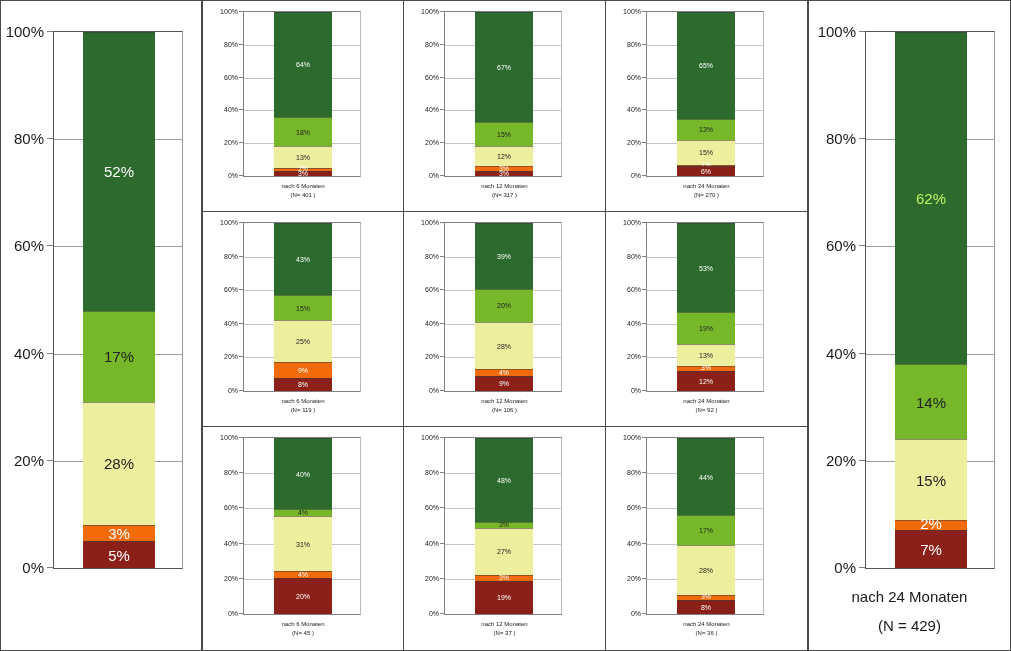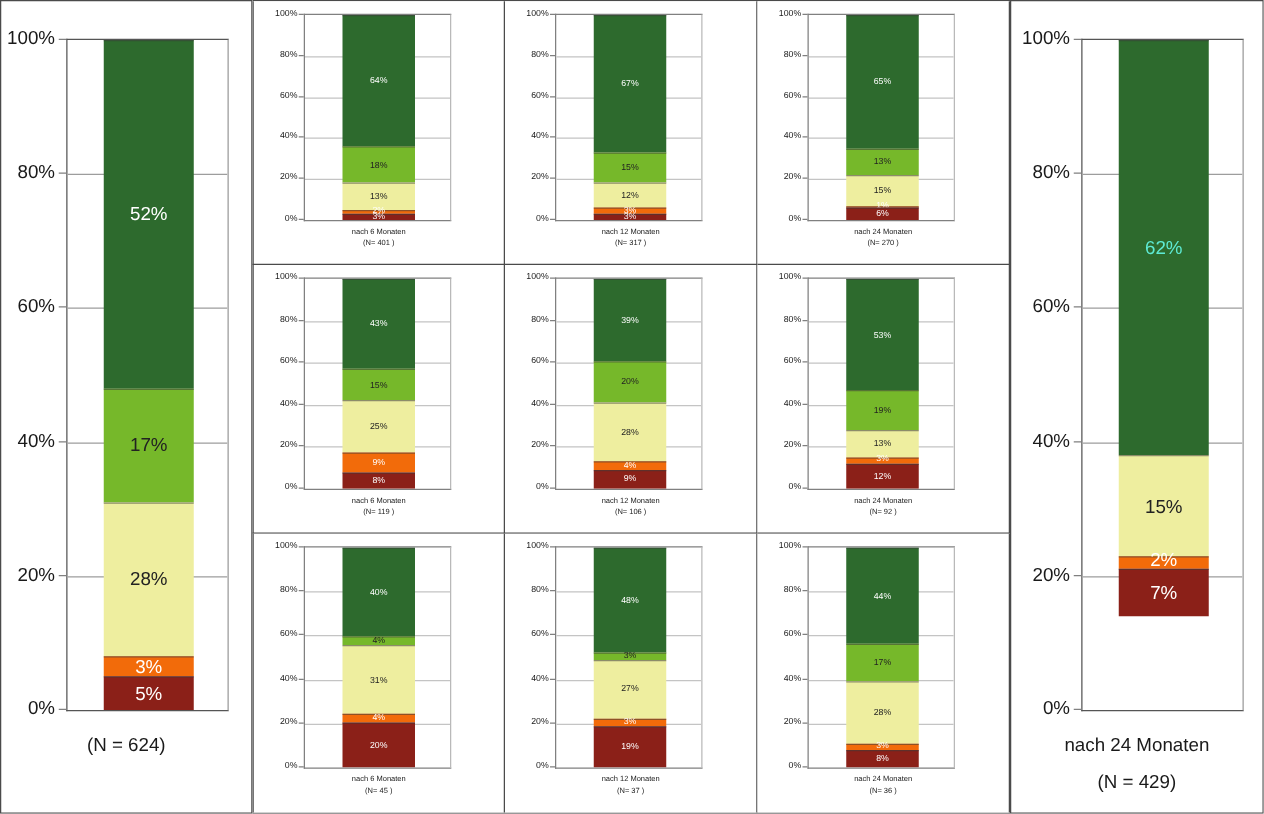--- a/index.html
+++ b/index.html
@@ -169,21 +169,20 @@
             </div>
             <div class="seg" style="height: 16.08px; background: rgb(242, 107, 10); border-top: 1px solid rgba(60, 60, 60, 0.55);">
               <span class="seglabel" style="color: rgb(255, 255, 255); font-size: 15px;">3%</span>
             </div>
             <div class="seg" style="height: 26.8px; background: rgb(139, 32, 24); border-top: 1px solid rgba(60, 60, 60, 0.55); border-bottom: 0px;">
               <span class="seglabel" style="color: rgb(255, 255, 255); font-size: 15px;">5%</span>
             </div>
           </div>
         </div>
       <div class="caption" style="top:582px;">
-        <span class="line2">(N = 624)</span>
       </div>
     <div class="ytick" style="top: 566px; right: 157px; font-size: 15px;">0%</div>
         <div class="tickmark" style="top: 566px; left: 46px; width: 6px;"></div>
         <div class="ytick" style="top: 458.8px; right: 157px; font-size: 15px;">20%</div>
         <div class="tickmark" style="top: 458.8px; left: 46px; width: 6px;"></div>
         <div class="ytick" style="top: 351.6px; right: 157px; font-size: 15px;">40%</div>
         <div class="tickmark" style="top: 351.6px; left: 46px; width: 6px;"></div>
         <div class="ytick" style="top: 244.4px; right: 157px; font-size: 15px;">60%</div>
         <div class="tickmark" style="top: 244.4px; left: 46px; width: 6px;"></div>
         <div class="ytick" style="top: 137.2px; right: 157px; font-size: 15px;">80%</div>
@@ -585,21 +584,24 @@
 
   <div class="outer-panel right big">
     <div class="plot" style="left:0; top:0; right:0; bottom:0;">
       <div class="plotarea big" style="left:56px; top:30px; width:130px; height:538px;">
           <div class="gridline" style="top: 428.8px;"></div>
           <div class="gridline" style="top: 321.6px;"></div>
           <div class="gridline" style="top: 214.4px;"></div>
           <div class="gridline" style="top: 107.2px;"></div>
           <div class="bar" style="left: 29px; width: 72px; height: 536px;">
             <div class="seg" style="height: 332.32px; background: rgb(45, 106, 45); border-top: 1px solid rgba(60, 60, 60, 0.55);">
-              <span class="seglabel" style="color: #5eead4; font-size: 15px;">62%</span>
+              <span class="seglabel" style="color: #bef264; font-size: 15px;">62%</span>
+            </div>
+            <div class="seg" style="height: 75.04px; background: rgb(118, 184, 42); border-top: 1px solid rgba(60, 60, 60, 0.55);">
+              <span class="seglabel" style="color: rgb(34, 34, 34); font-size: 15px;">14%</span>
             </div>
             <div class="seg" style="height: 80.4px; background: rgb(238, 238, 159); border-top: 1px solid rgba(60, 60, 60, 0.55);">
               <span class="seglabel" style="color: rgb(34, 34, 34); font-size: 15px;">15%</span>
             </div>
             <div class="seg" style="height: 10.72px; background: rgb(242, 107, 10); border-top: 1px solid rgba(60, 60, 60, 0.55);">
               <span class="seglabel" style="color: rgb(255, 255, 255); font-size: 15px; position: relative; top: -2px;">2%</span>
             </div>
             <div class="seg" style="height: 37.52px; background: rgb(139, 32, 24); border-top: 1px solid rgba(60, 60, 60, 0.55); border-bottom: 0px;">
               <span class="seglabel" style="color: rgb(255, 255, 255); font-size: 15px;">7%</span>
             </div>

